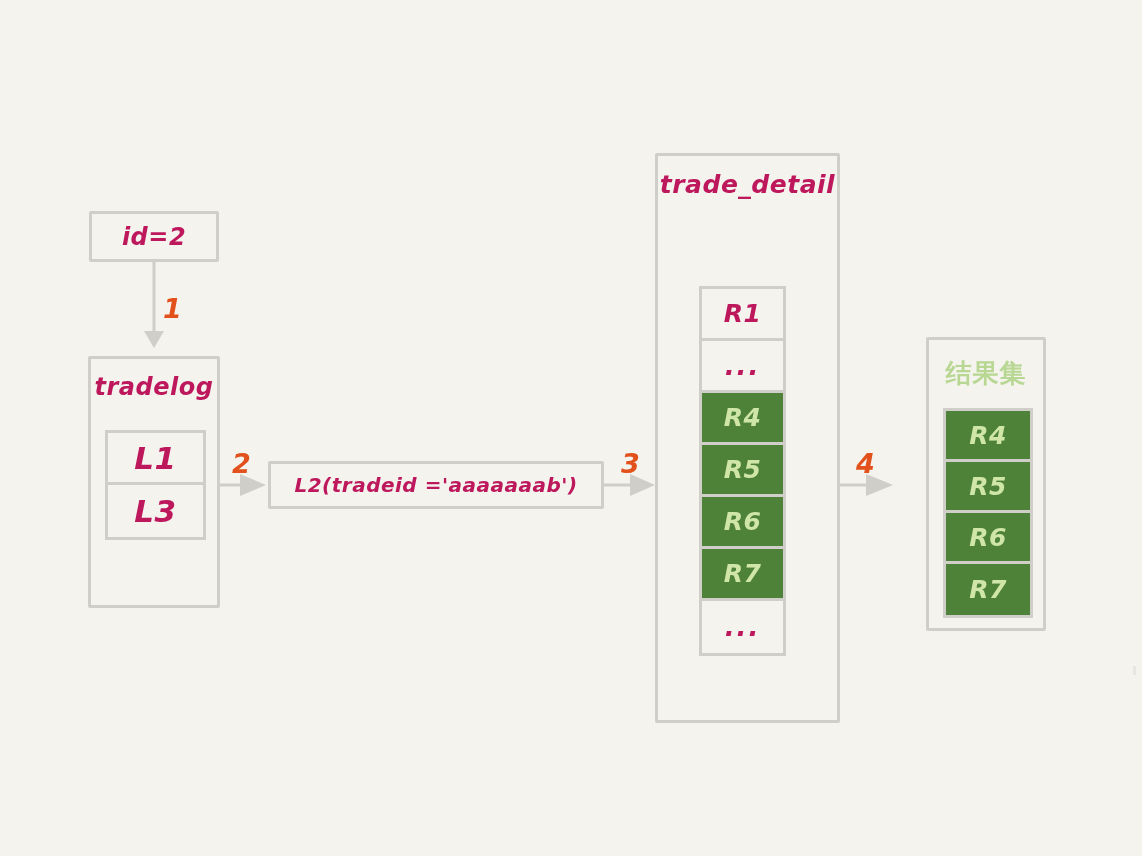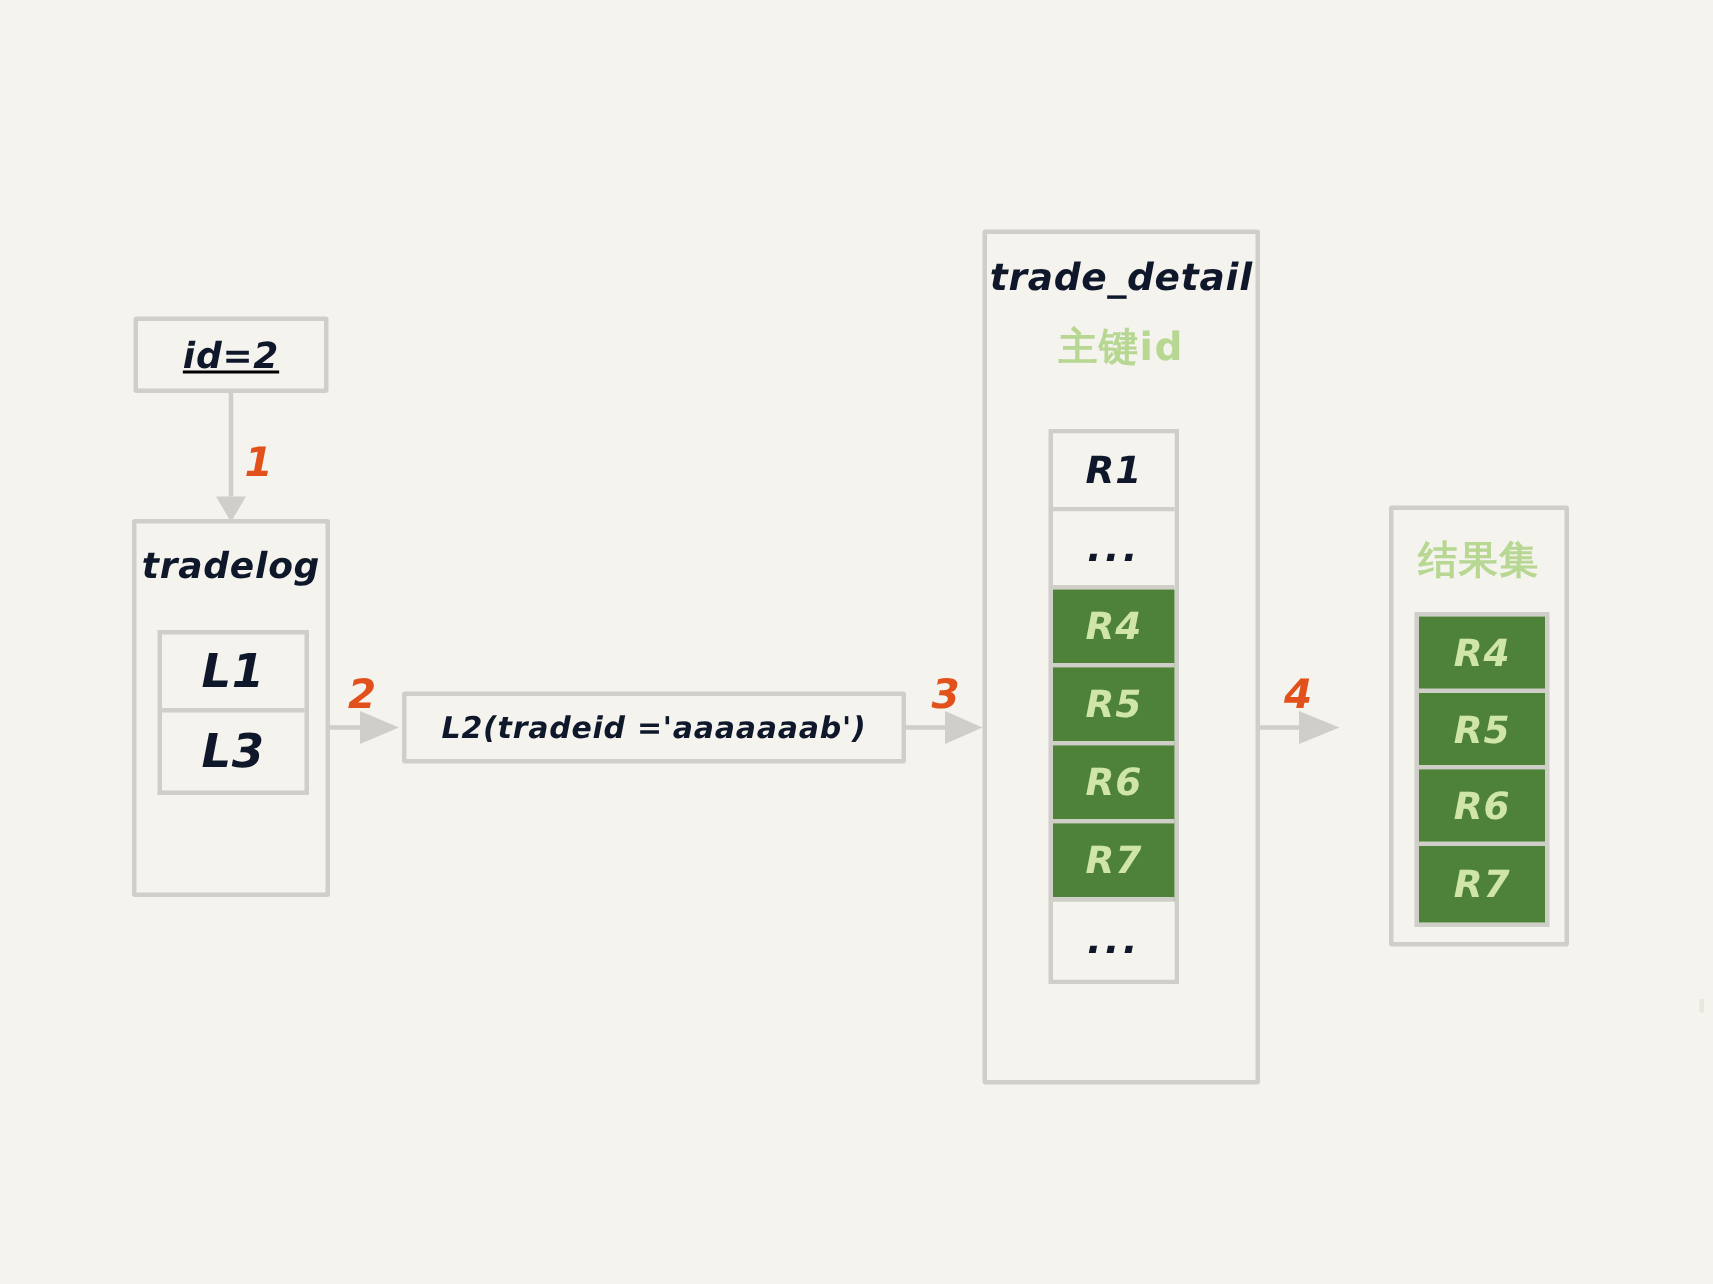--- a/index.html
+++ b/index.html
@@ -22,43 +22,43 @@
   }
   .node {
     position: absolute;
     box-sizing: border-box;
     border: 3px solid #cfcec8;
     background: #f4f3ee;
     border-radius: 2px;
   }
   .hand {
     font-family: "DejaVu Sans", sans-serif;
-    color: #0f172a;
+    color: #be185d;
     font-style: italic;
     font-weight: 700;
     letter-spacing: 0.5px;
     -webkit-font-smoothing: antialiased;
   }
   .hand-cn {
     font-family: "DejaVu Sans", sans-serif;
     color: #b7d793;
     font-weight: 700;
     font-style: normal;
   }
   
   #id-box {
     left: 89px; top: 211px;
     width: 130px; height: 51px;
-    display: flex; align-items: center; justify-content: center; text-decoration: underline;
+    display: flex; align-items: center; justify-content: center;
   }
   #id-box .hand { font-size: 24px; }
 
   
   #tradelog-box {
-    left: 88px; top: 346px;
+    left: 88px; top: 356px;
     width: 132px; height: 252px;
   }
   #tradelog-title {
     position: absolute;
     left: 0; top: 14px;
     width: 100%;
     text-align: center;
     font-size: 24px;
   }
   #tradelog-table {
@@ -227,21 +227,20 @@
 <div class="step" id="step-2">2</div>
 
 <div class="node" id="cond-box">
   <span class="hand">L2(tradeid ='aaaaaaab')</span>
 </div>
 
 <div class="step" id="step-3">3</div>
 
 <div class="node" id="detail-box">
   <div class="hand" id="detail-title">trade_detail</div>
-  <div class="hand-cn" id="detail-subtitle">主键id</div>
   <div id="detail-table">
     <div class="row">
         <span class="hand">R1</span>
       </div>
     <div class="row">
         <span class="hand dots">...</span>
       </div>
     <div class="row hl">
         <span class="hand">R4</span>
       </div>

